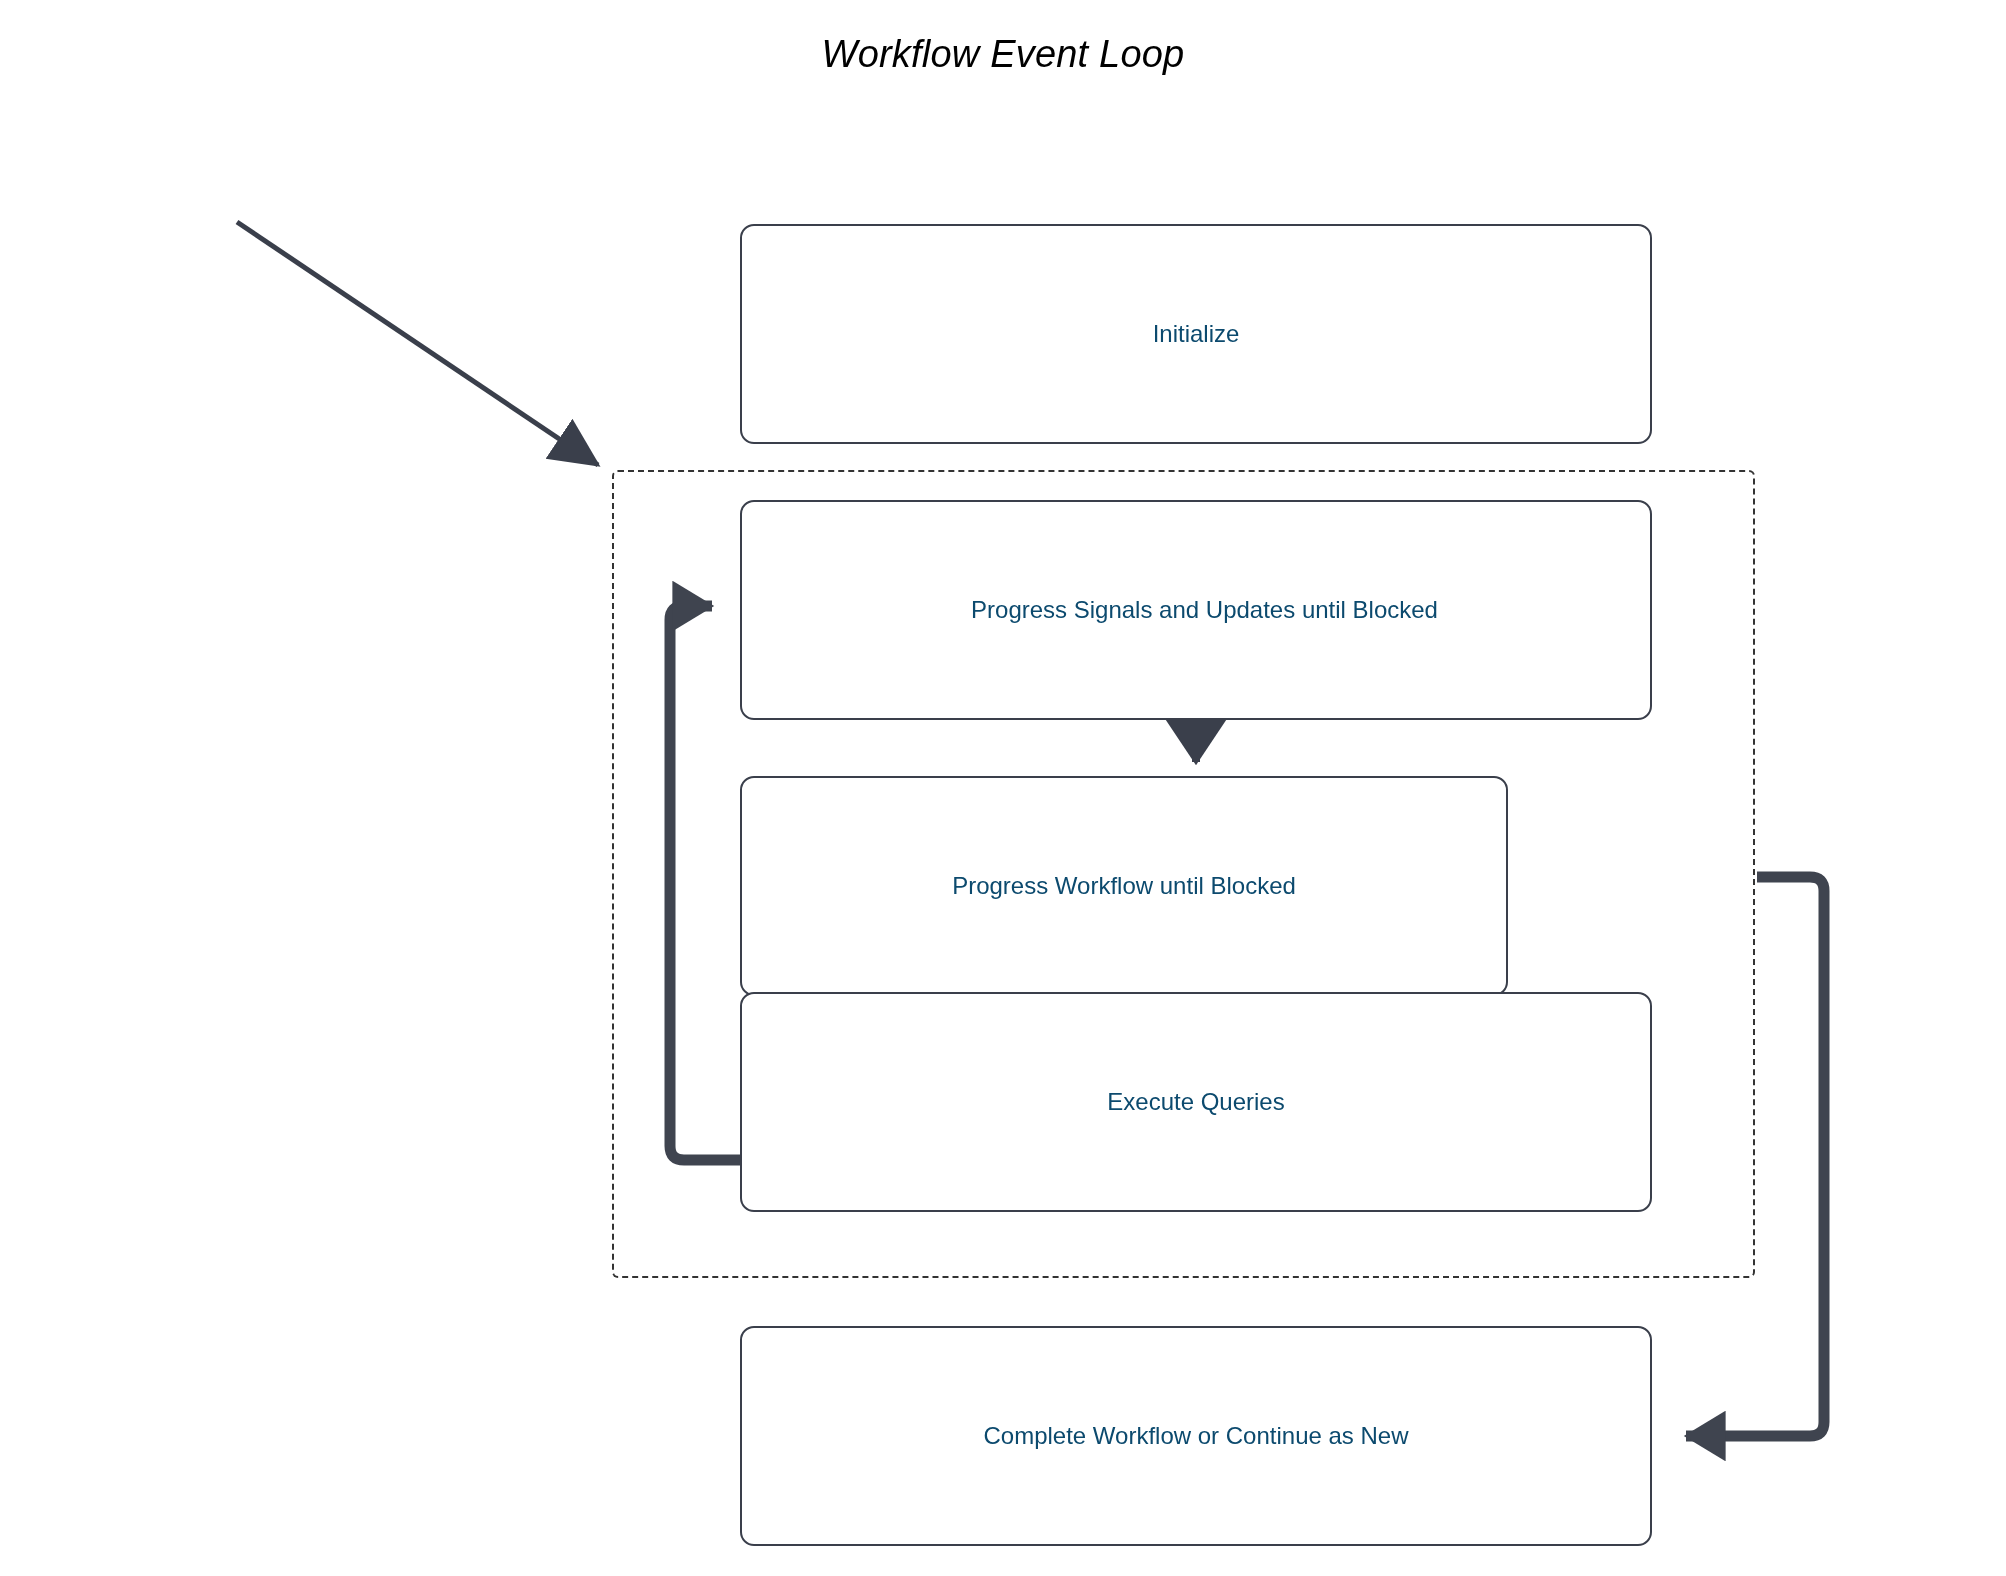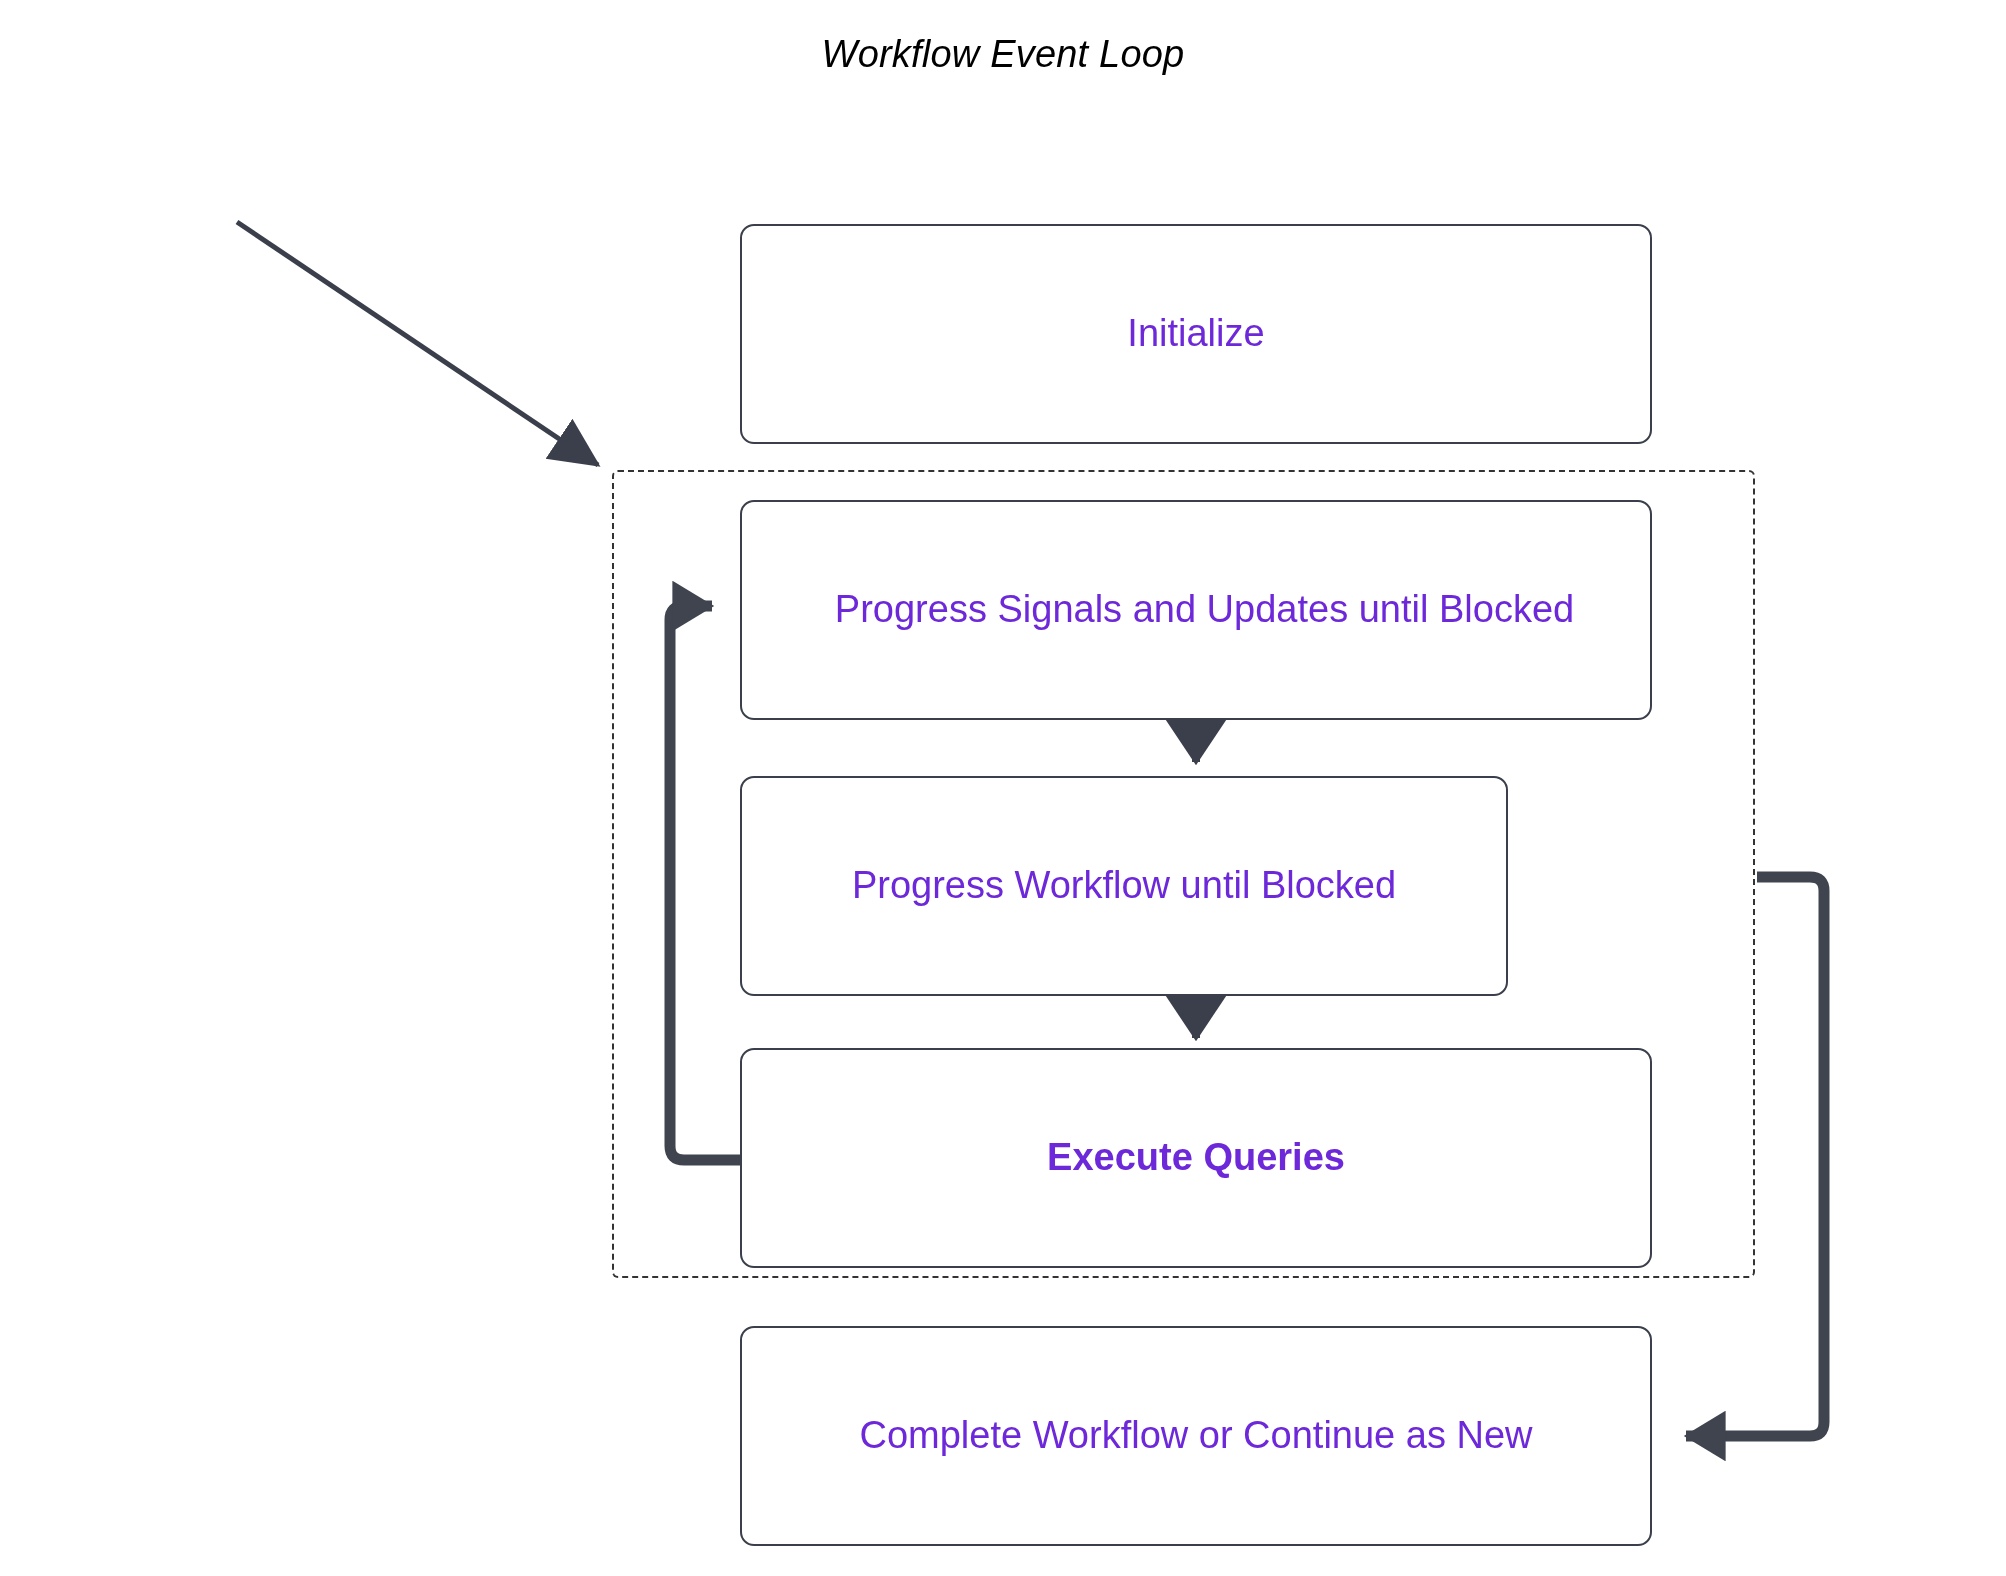--- a/index.html
+++ b/index.html
@@ -68,31 +68,31 @@
     position: absolute;
     box-sizing: border-box;
     background: #ffffff;
     border: 2px solid #3a3f4b;
     border-radius: 14px;
     display: flex;
     align-items: center;
     justify-content: center;
   }
   .node .node-label {
-    font-size: 38px;
-    color: #6d28d9;
+    font-size: 24px;
+    color: #0c4a6e;
     text-align: right;
     padding: 0 18px;
     line-height: 1.25;
   }
 
   .n-initialize      { left: 740px; top: 224px;  width: 912px; height: 220px; }
   .n-progress-su     { left: 740px; top: 500px;  width: 912px; height: 220px; padding-left: 17px; }
   .n-progress-wf     { left: 740px; top: 776px;  width: 768px; height: 220px; }
-  .n-execute-queries { left: 740px; top: 1048px; width: 912px; height: 220px; font-weight: bold; }
+  .n-execute-queries { left: 740px; top: 992px; width: 912px; height: 220px; }
   .n-complete        { left: 740px; top: 1326px; width: 912px; height: 220px; }
 </style>
 </head>
 <body>
 
 <div id="stage">
 
   <div class="title">Workflow Event Loop</div>
 
 

